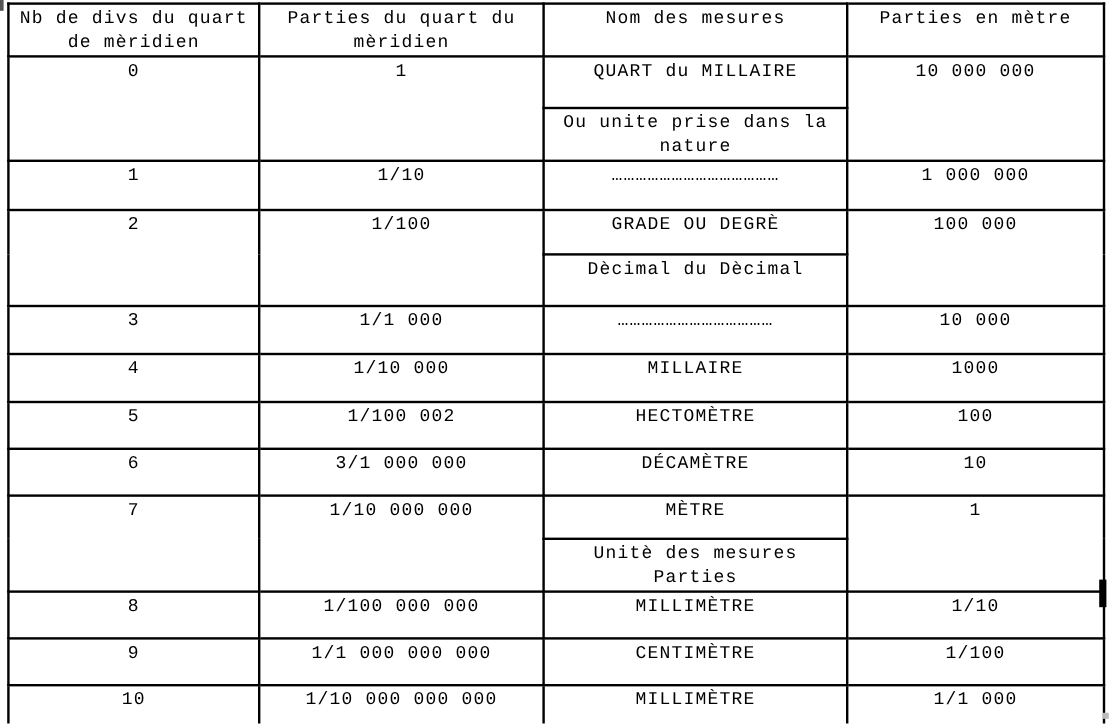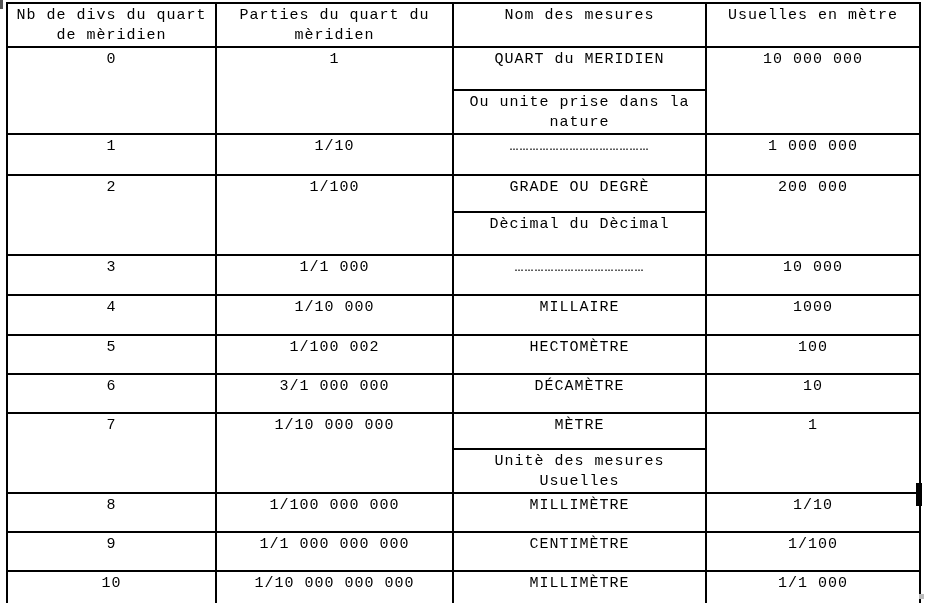--- a/index.html
+++ b/index.html
@@ -50,46 +50,46 @@
       <col style="width:253px">
       <col style="width:214px">
     </colgroup>
     <tbody>
       <tr style="height:40px">
         <th class="multiline">Nb de divs du quart
 de mèridien</th>
         <th class="multiline">Parties du quart du
 mèridien</th>
         <th>Nom des mesures</th>
-        <th>Usuelles en mètre</th>
+        <th>Parties en mètre</th>
       </tr>
 
       <tr style="height:43px">
         <td rowspan="2">0</td>
         <td rowspan="2">1</td>
-        <td>QUART du MERIDIEN</td>
+        <td>QUART du MILLAIRE</td>
         <td rowspan="2">10 000 000</td>
       </tr>
       <tr style="height:37px">
         <td class="multiline">Ou unite prise dans la
 nature</td>
       </tr>
 
       <tr style="height:41px">
         <td>1</td>
         <td>1/10</td>
         <td class="dots">……………………………………</td>
         <td>1 000 000</td>
       </tr>
 
       <tr style="height:37px">
         <td rowspan="2">2</td>
         <td rowspan="2">1/100</td>
         <td>GRADE OU DEGRÈ</td>
-        <td rowspan="2">200 000</td>
+        <td rowspan="2">100 000</td>
       </tr>
       <tr style="height:43px">
         <td class="multiline">Dècimal du Dècimal</td>
       </tr>
 
       <tr style="height:40px">
         <td>3</td>
         <td>1/1 000</td>
         <td class="dots">…………………………………</td>
         <td>10 000</td>
@@ -117,21 +117,21 @@
       </tr>
 
       <tr style="height:36px">
         <td rowspan="2">7</td>
         <td rowspan="2">1/10 000 000</td>
         <td>MÈTRE</td>
         <td rowspan="2">1</td>
       </tr>
       <tr style="height:44px">
         <td class="multiline">Unitè des mesures
-Usuelles</td>
+Parties</td>
       </tr>
 
       <tr style="height:39px">
         <td>8</td>
         <td>1/100 000 000</td>
         <td>MILLIMÈTRE</td>
         <td>1/10</td>
       </tr>
 
       <tr style="height:39px">

